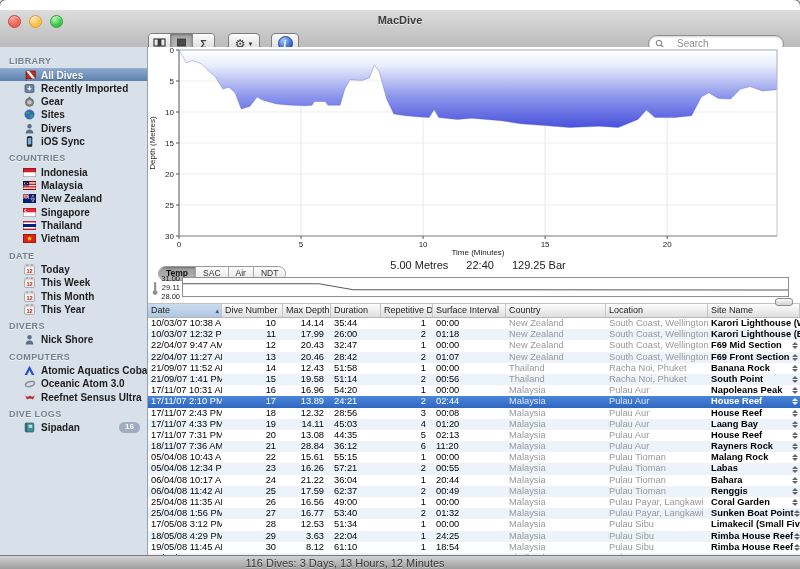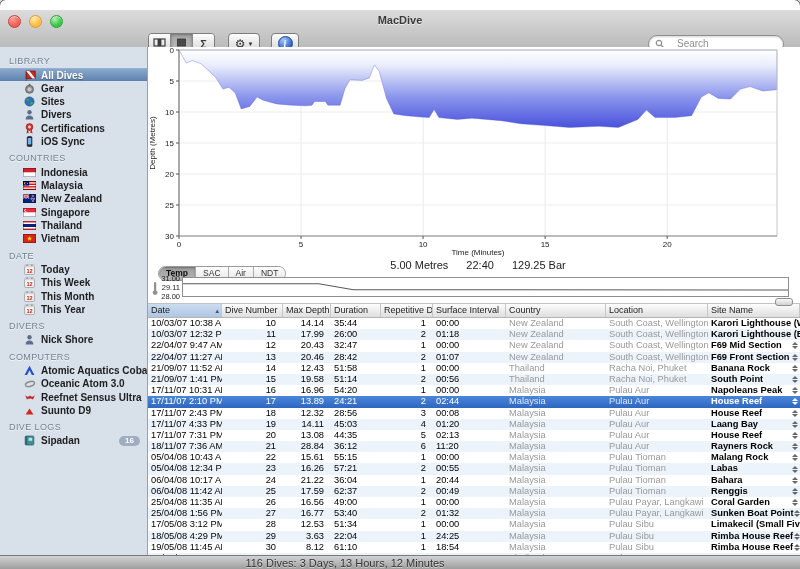--- a/index.html
+++ b/index.html
@@ -35,21 +35,21 @@
                font-weight:bold;font-size:10px;display:flex;align-items:center;justify-content:center;}
   .spacer{flex:1;}
   .searchbox{width:122px;height:16px;margin-right:16px;border:1px solid #8f8f8f;border-radius:9px;background:#fff;
              display:flex;align-items:center;padding:0 6px;gap:10px;box-shadow:inset 0 1px 2px rgba(0,0,0,.18);}
   .searchbox input{border:none;outline:none;flex:1;font-size:10px;font-family:"Liberation Sans",sans-serif;
                    background:transparent;min-width:0;}
   .searchbox input::placeholder{color:#8e8e8e;}
   
   .sidebar{position:absolute;top:47px;left:0;width:148px;bottom:13px;background:#d8e0ea;
            border-right:1px solid #9aa0a8;overflow:hidden;padding-top:4px;box-sizing:border-box;}
-  .sb-header{font-size:9px;font-weight:normal;letter-spacing:.4px;color:#71808f;padding:5px 0 2px 9px;
+  .sb-header{font-size:9px;font-weight:bold;letter-spacing:.4px;color:#71808f;padding:5px 0 2px 9px;
              text-shadow:0 1px 0 rgba(255,255,255,.7);}
   .sb-item{height:13.4px;display:flex;align-items:center;padding-left:23px;gap:5px;font-size:10px;
            font-weight:600;color:#1d1d1d;cursor:default;}
   .sb-item .icon{width:13px;height:11px;display:inline-flex;align-items:center;justify-content:center;flex:none;}
   .sb-item .icon svg{display:block;}
   .sb-item.sel{background:linear-gradient(#8aa8cc,#5d82ae);color:#fff;font-weight:bold;
                text-shadow:0 1px 1px rgba(0,0,0,.35);border-top:1px solid #93afd2;height:12.4px;}
   .sb-label{white-space:nowrap;overflow:hidden;}
   .sb-badge{margin-left:auto;margin-right:7px;background:#9fadc2;color:#fff;font-size:8px;font-weight:bold;
             border-radius:8px;padding:1px 6px;line-height:1.1;}
@@ -160,20 +160,29 @@
             <rect x="1.6" y="1" width="1.2" height="10" fill="#5a5a5a"></rect>
             <rect x="2.2" y="1" width="9" height="7.4" fill="#c92a1e" stroke="#791009" stroke-width=".7"></rect>
             <polygon points="2.2,1 5.2,1 11.2,8.4 8.2,8.4" fill="#fff"></polygon>
           </svg>
         </span>
         <span class="sb-label">All Dives</span>
       </div>
       <div class="sb-item">
         <span class="icon">
           <svg width="11" height="11" viewBox="0 0 11 11">
+            <rect x="1" y="1.5" width="9" height="8" rx="1.2" fill="#6f82a0" stroke="#46556e" stroke-width=".7"></rect>
+            <path d="M5.5 3 L5.5 6.2 M3.8 5 L5.5 7 L7.2 5" stroke="#fff" stroke-width="1.1" fill="none"></path>
+          </svg>
+        </span>
+        <span class="sb-label">Recently Imported</span>
+      </div>
+      <div class="sb-item">
+        <span class="icon">
+          <svg width="11" height="11" viewBox="0 0 11 11">
             <rect x="4.6" y="0.8" width="1.8" height="2" fill="#6a6a6a"></rect>
             <circle cx="5.5" cy="6.3" r="4" fill="#888" stroke="#555" stroke-width=".7"></circle>
             <circle cx="5.5" cy="6.3" r="2.1" fill="#c8c8c8"></circle>
           </svg>
         </span>
         <span class="sb-label">Gear</span>
       </div>
       <div class="sb-item">
         <span class="icon">
           <svg width="11" height="11" viewBox="0 0 11 11">
@@ -185,31 +194,20 @@
         <span class="sb-label">Sites</span>
       </div>
       <div class="sb-item">
         <span class="icon">
           <svg width="11" height="11" viewBox="0 0 11 11">
             <circle cx="5.5" cy="3.2" r="2.2" fill="#5c6e8c"></circle>
             <path d="M1.6 10.4 Q1.8 6.4 5.5 6.4 Q9.2 6.4 9.4 10.4 Z" fill="#5c6e8c"></path>
           </svg>
         </span>
         <span class="sb-label">Divers</span>
-      </div>
-      <div class="sb-item">
-        <span class="icon">
-          <svg width="11" height="11" viewBox="0 0 11 11">
-            <polygon points="3.6,6 2.4,10.6 4.4,9.4 5.2,10.8" fill="#a8201a"></polygon>
-            <polygon points="7.4,6 8.6,10.6 6.6,9.4 5.8,10.8" fill="#a8201a"></polygon>
-            <circle cx="5.5" cy="4" r="3.4" fill="#d8342a" stroke="#8e1710" stroke-width=".6"></circle>
-            <circle cx="5.5" cy="4" r="1.4" fill="#f6d7d2"></circle>
-          </svg>
-        </span>
-        <span class="sb-label">Certifications</span>
       </div>
       <div class="sb-item">
         <span class="icon">
           <svg width="11" height="11" viewBox="0 0 11 11">
             <rect x="3.2" y="0.6" width="4.8" height="10" rx="1.1" fill="#27282c" stroke="#000" stroke-width=".5"></rect>
             <rect x="3.9" y="2" width="3.4" height="6.4" fill="#71b2e4"></rect>
           </svg>
         </span>
         <span class="sb-label">iOS Sync</span>
       </div>
@@ -367,28 +365,20 @@
         </span>
         <span class="sb-label">Oceanic Atom 3.0</span>
       </div>
       <div class="sb-item">
         <span class="icon">
           <svg width="12" height="10" viewBox="0 0 12 10">
             <path d="M1 3 Q3.5 6.4 6 3.4 Q8.5 6.4 11 3 L9 7.6 Q6 5.4 3 7.6 Z" fill="#c1272d"></path>
           </svg>
         </span>
         <span class="sb-label">Reefnet Sensus Ultra</span>
-      </div>
-      <div class="sb-item">
-        <span class="icon">
-          <svg width="11" height="10" viewBox="0 0 11 10">
-            <polygon points="5.5,2.4 9.4,8.4 1.6,8.4" fill="#d8251d"></polygon>
-          </svg>
-        </span>
-        <span class="sb-label">Suunto D9</span>
       </div>
       <div class="sb-header">DIVE LOGS</div>
       <div class="sb-item">
         <span class="icon">
           <svg width="11" height="11" viewBox="0 0 11 11">
             <rect x="1.2" y="1" width="8.6" height="9" rx="1.2" fill="#3f9098" stroke="#23565c" stroke-width=".7"></rect>
             <rect x="1.2" y="1" width="2" height="9" fill="#2c6d74"></rect>
             <rect x="4.6" y="2.8" width="3.6" height="3" fill="#bfe2e4"></rect>
           </svg>
         </span>

